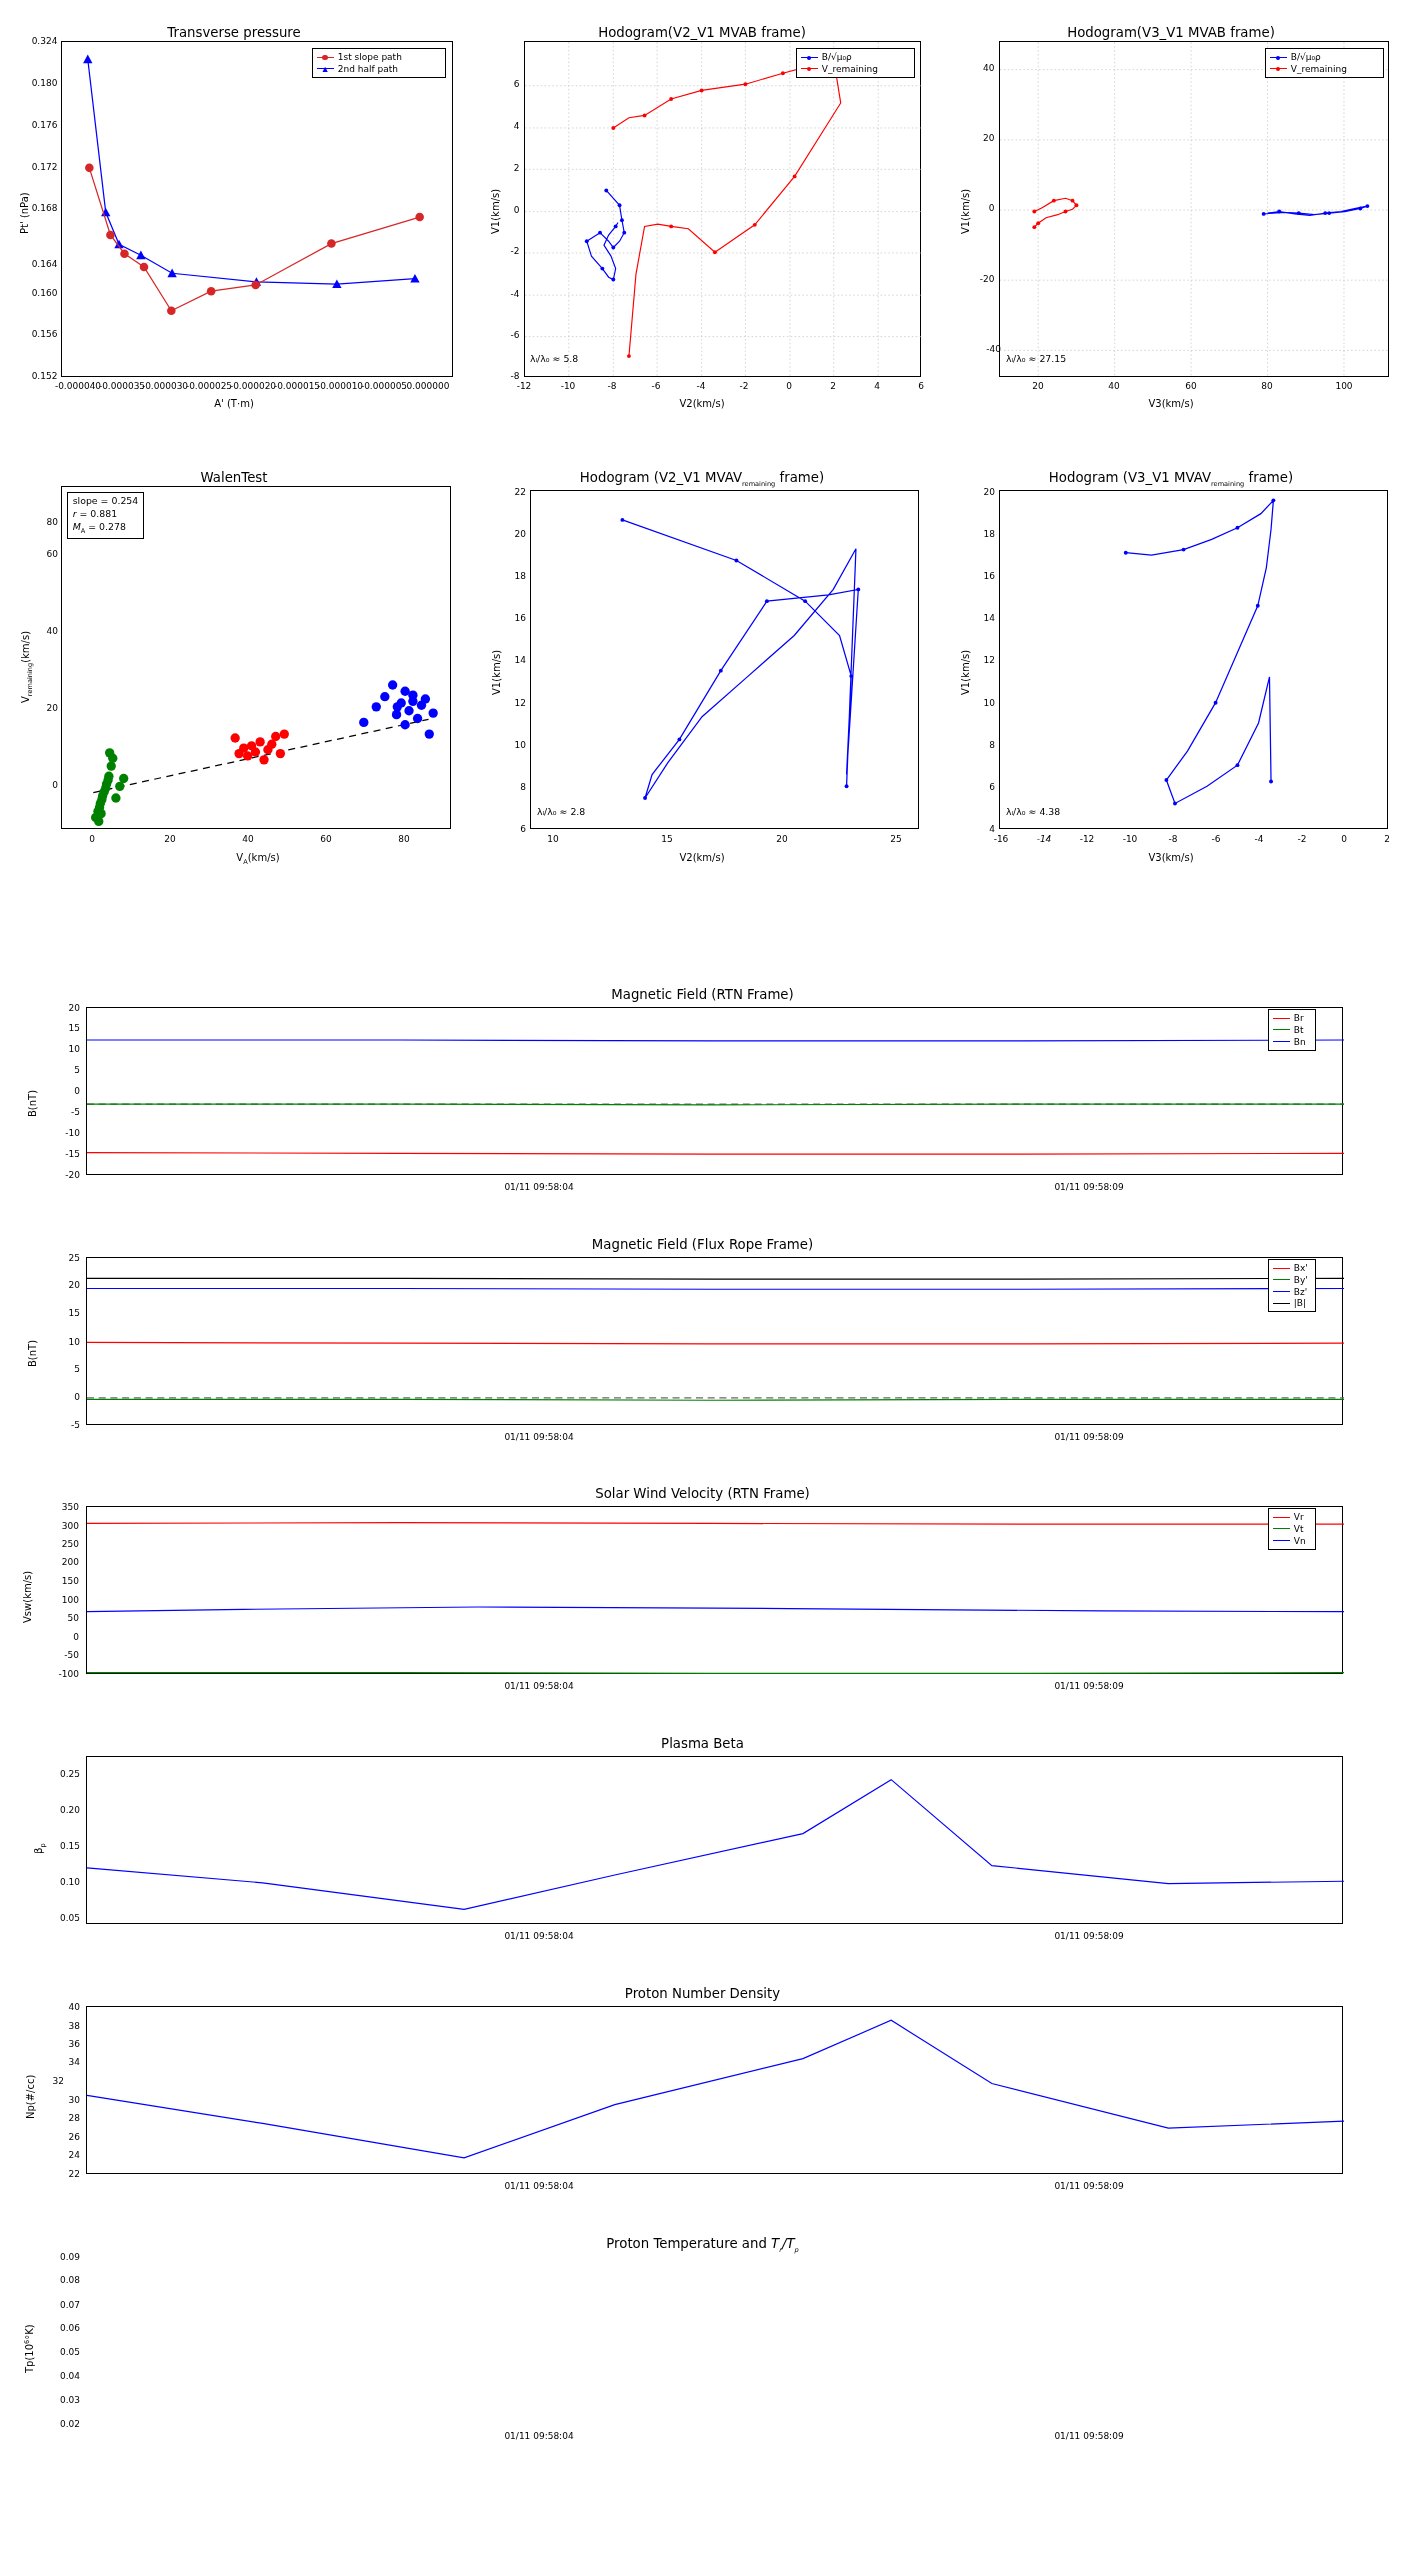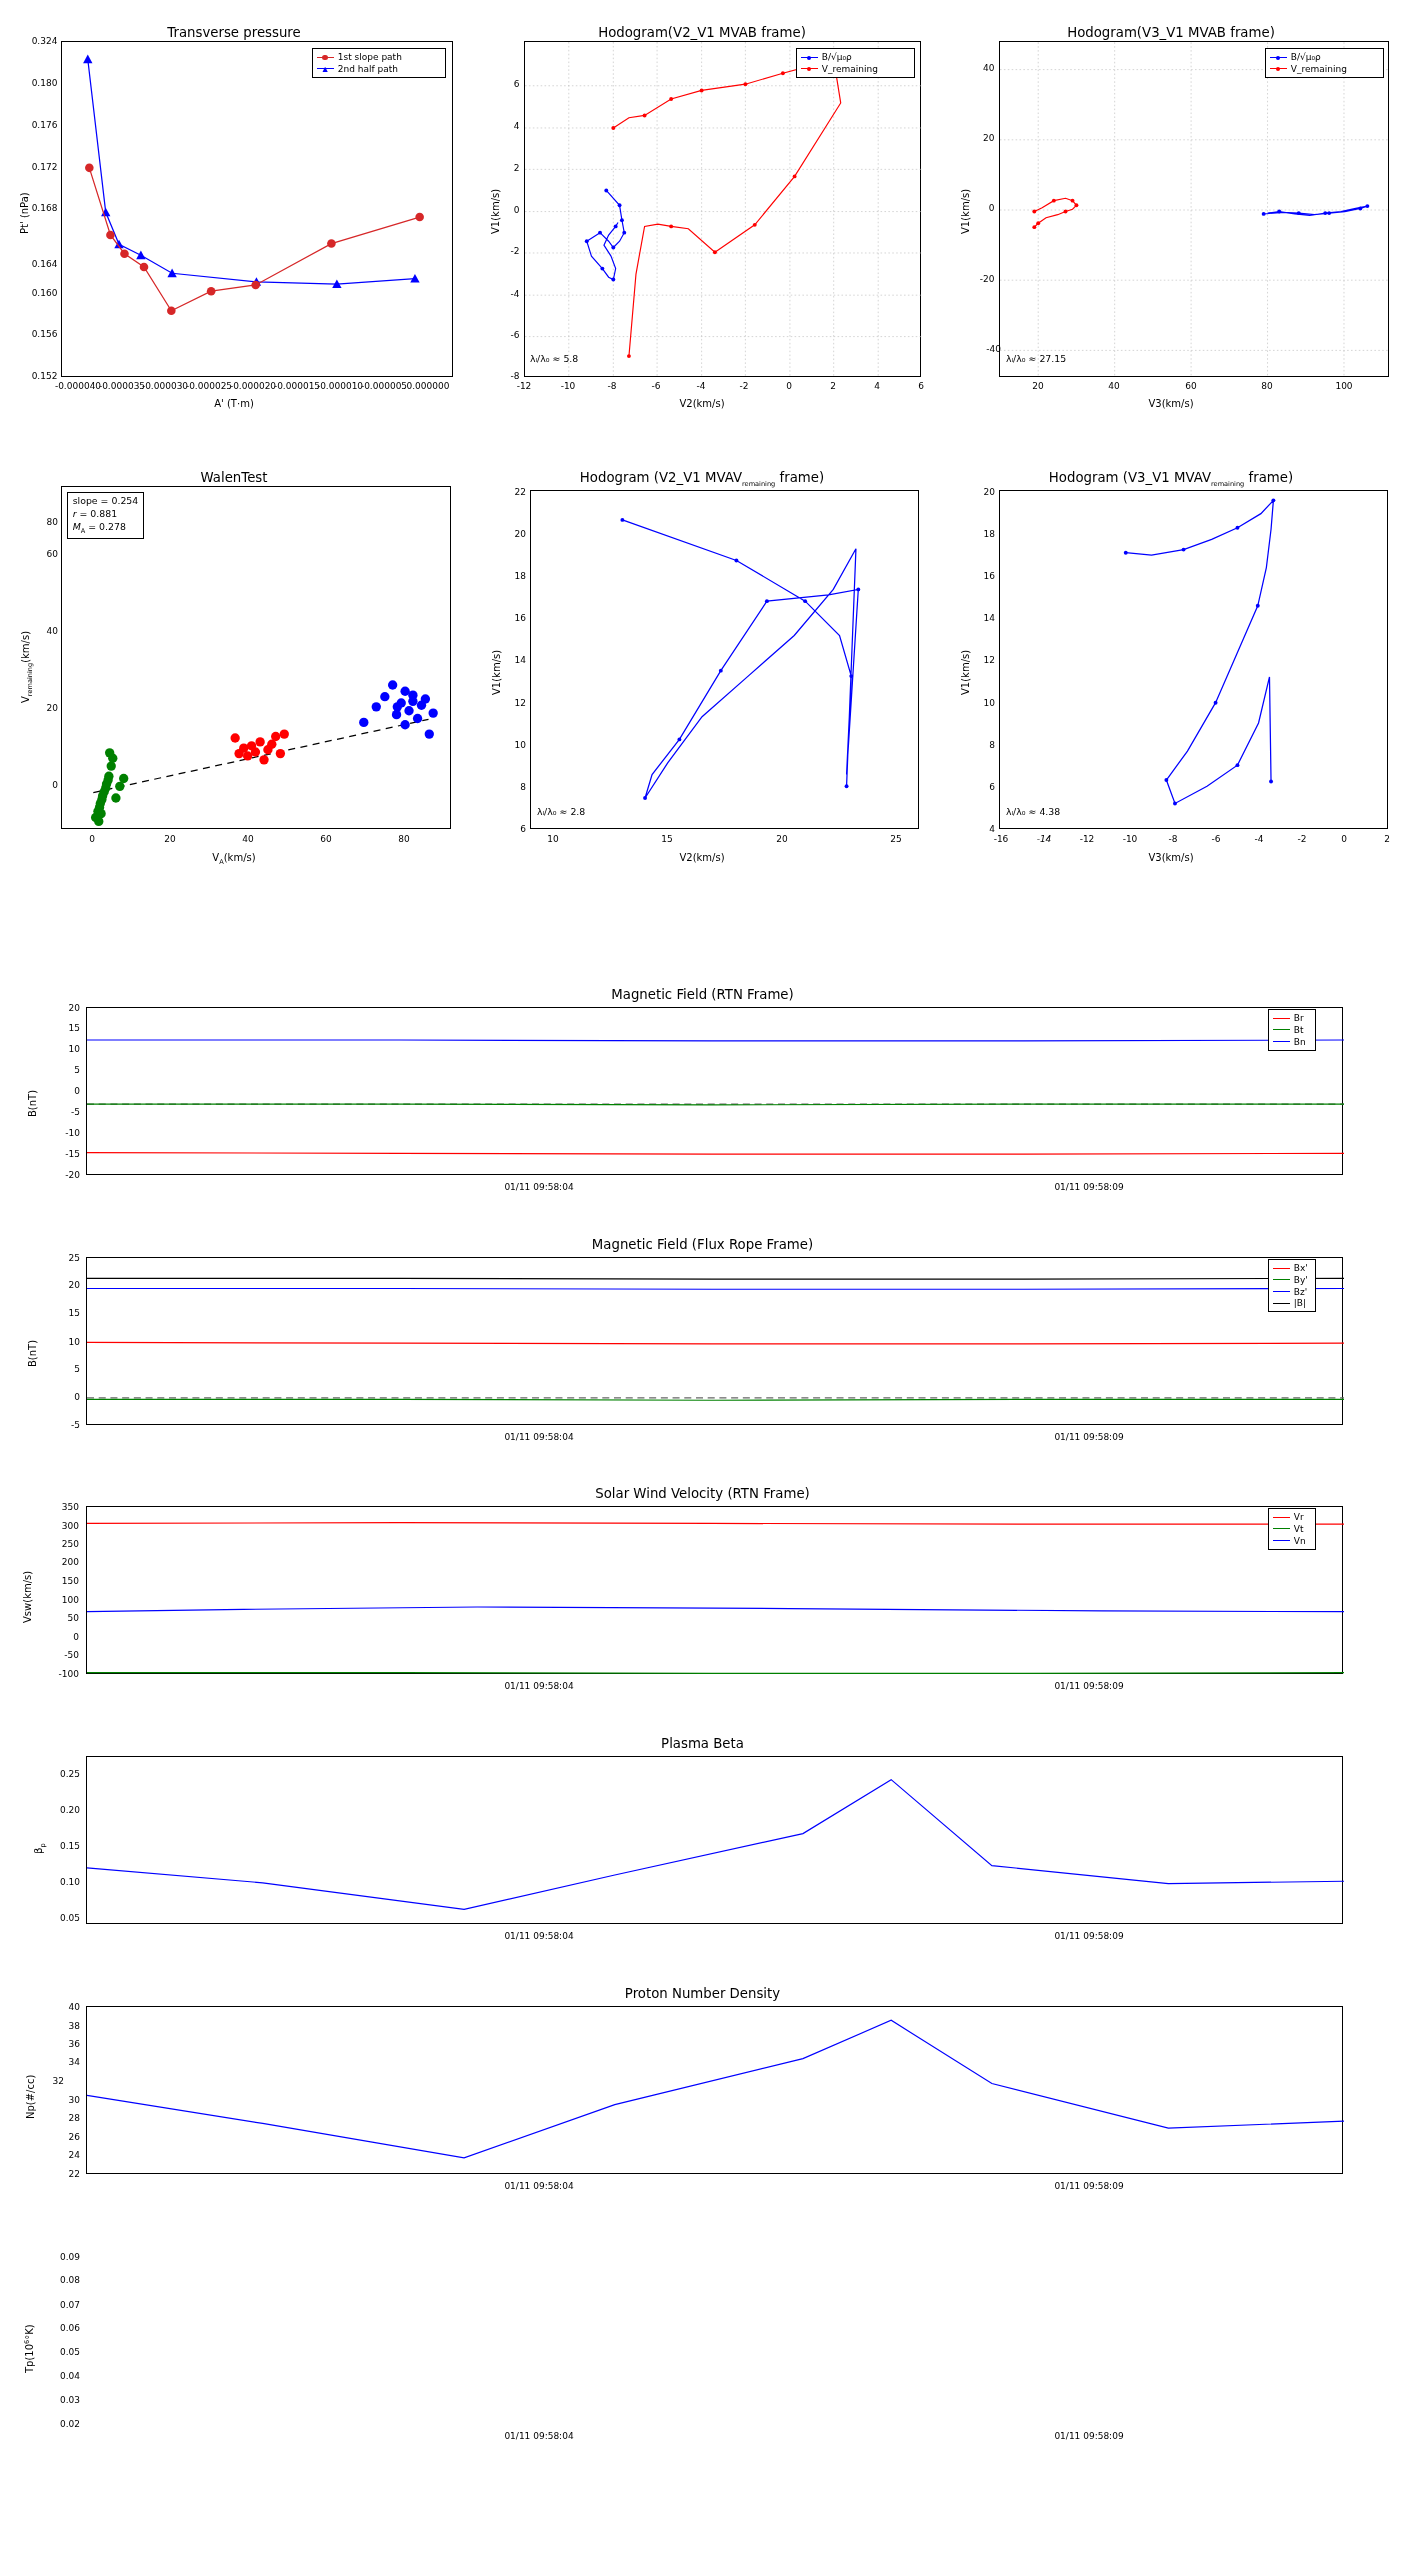--- a/index.html
+++ b/index.html
@@ -252,21 +252,21 @@
             <span class="mk" style="background:#ff0000;border-radius:50%;width:3.9px;height:3.9px;top:-2px;left:6.2px;"></span>
           </span>
         <span class="lbl">V_remaining</span>
       </div>
     </div>
   </div>
 
   <div class="panel" style="left:0px;top:445px;width:468px;height:437px;">
     <div class="title" style="top:25px;left:0;">WalenTest</div>
     <div class="ylabel" style="left:20px;top:258px;">V<span class="sub">remaining</span>(km/s)</div>
-    <div class="xlabel" style="top:407px;left:0;">V<span class="sub">A</span>(km/s)</div>
+    <div class="xlabel" style="top:407px;left:0;padding-left:24px;">V<span class="sub">A</span>(km/s)</div>
     <div class="plotbox" style="left:61px;top:41px;width:390px;height:343px;">
       <svg width="390" height="343" viewBox="0 0 500 440">
         <line x1="40" y1="392" x2="470" y2="298" stroke="#000" stroke-width="1.6" stroke-dasharray="9,7"></line>
         <g fill="#008000">
           <circle cx="43" cy="424" r="6"></circle>
             <circle cx="46" cy="416" r="6"></circle>
             <circle cx="48" cy="411" r="6"></circle>
           <circle cx="49" cy="406" r="6"></circle>
             <circle cx="51" cy="401" r="6"></circle>
             <circle cx="52" cy="396" r="6"></circle>
@@ -567,20 +567,21 @@
     <div class="tick ticky" style="left:20px;top:106px;width:44px;text-align:right;">32</div>
     <div class="tick ticky" style="left:36px;top:87px;width:44px;">34</div>
     <div class="tick ticky" style="left:36px;top:69px;width:44px;">36</div>
     <div class="tick ticky" style="left:36px;top:51px;width:44px;">38</div>
     <div class="tick ticky" style="left:36px;top:32px;width:44px;">40</div>
     <div class="tick tickx" style="left:539px;top:206px;">01/11 09:58:04</div>
     <div class="tick tickx" style="left:1089px;top:206px;">01/11 09:58:09</div>
   </div>
 
   <div class="panel" style="left:0px;top:2225px;width:1405px;height:234px;">
+    <div class="title" style="top:11px;left:0;">Proton Temperature and <span class="it">T<span class="sub">r</span>/T<span class="sub">p</span></span></div>
     <div class="ylabel" style="left:23.4px;top:148px;">Tp(10<span class="sup">6</span>°K)</div>
     <div class="tick ticky" style="left:36px;top:199px;width:44px;">0.02</div>
     <div class="tick ticky" style="left:36px;top:175px;width:44px;">0.03</div>
     <div class="tick ticky" style="left:36px;top:151px;width:44px;">0.04</div>
     <div class="tick ticky" style="left:36px;top:127px;width:44px;">0.05</div>
     <div class="tick ticky" style="left:36px;top:103px;width:44px;">0.06</div>
     <div class="tick ticky" style="left:36px;top:80px;width:44px;">0.07</div>
     <div class="tick ticky" style="left:36px;top:55px;width:44px;">0.08</div>
     <div class="tick ticky" style="left:36px;top:32px;width:44px;">0.09</div>
     <div class="tick tickx" style="left:539px;top:206px;">01/11 09:58:04</div>

